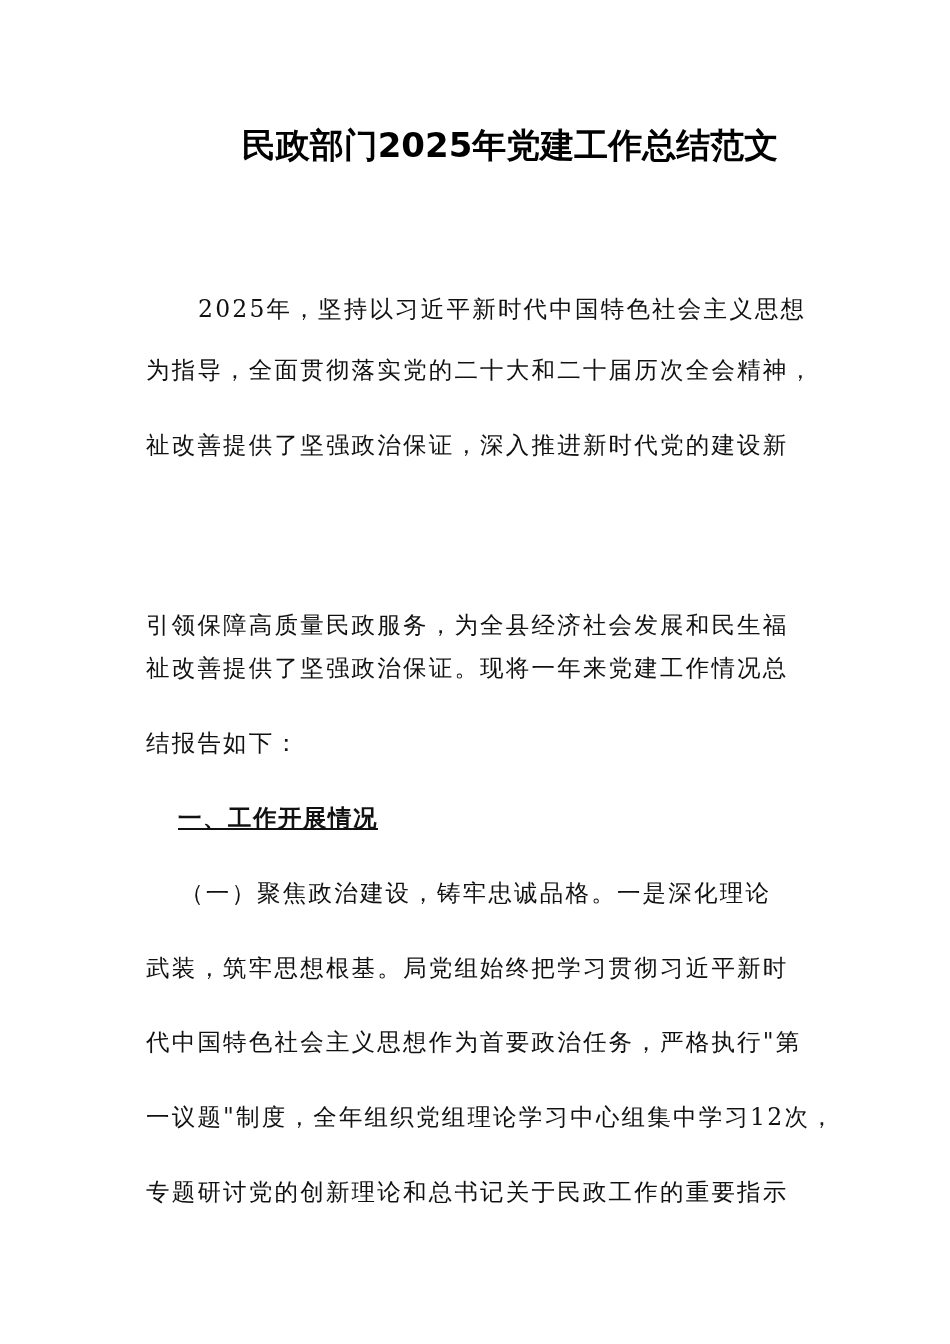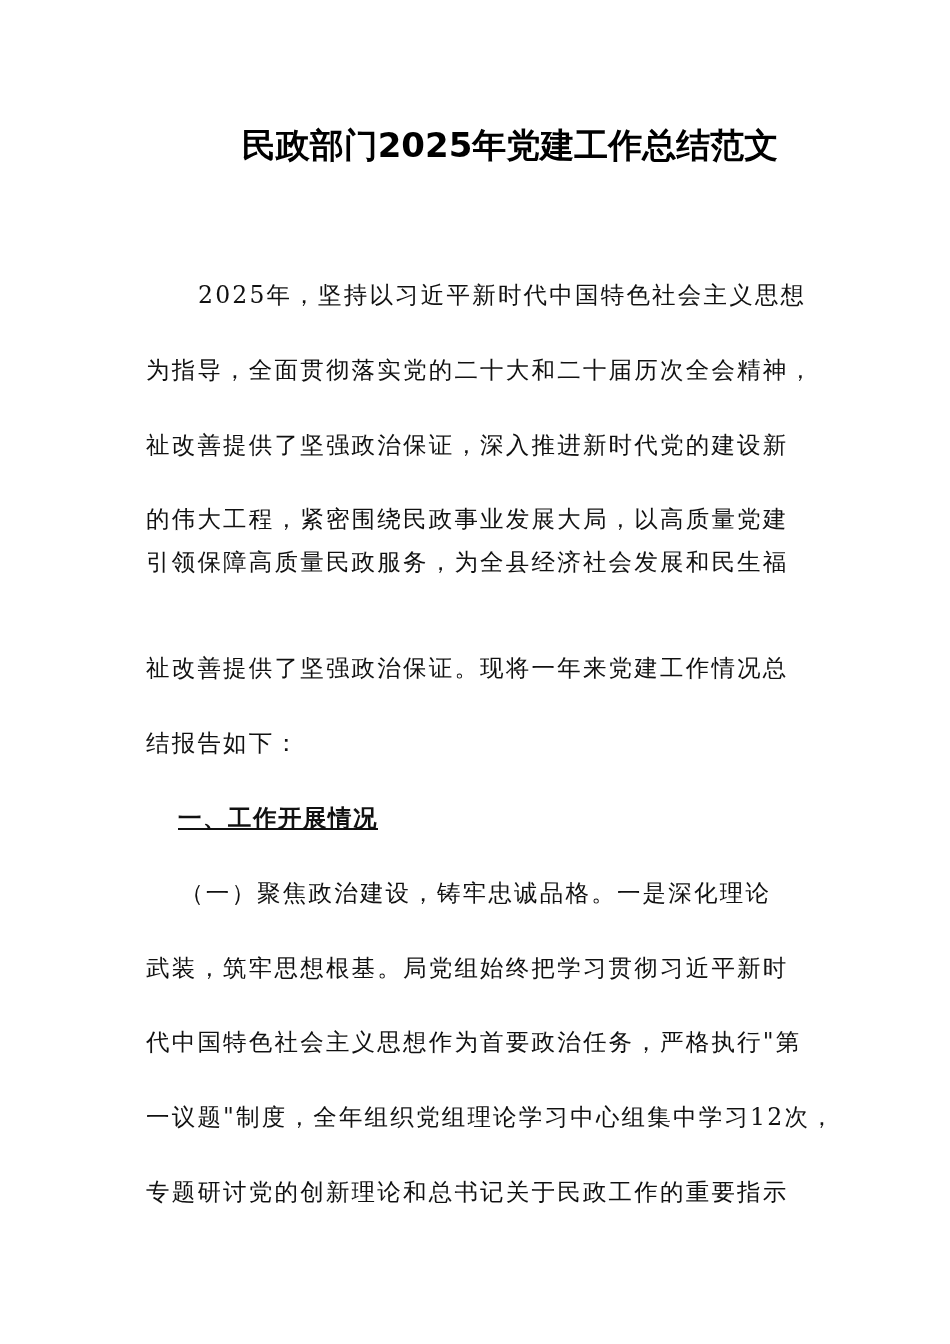--- a/index.html
+++ b/index.html
@@ -59,25 +59,24 @@
     .line.sub-indent {
       left: 180px;
     }
   </style>
 </head>
 <body>
 
 <div class="page">
   <div class="doc-title">民政部门2025年党建工作总结范文</div>
 
-  <div class="line indent" style="top:275px;">2025年，坚持以习近平新时代中国特色社会主义思想</div>
+  <div class="line indent" style="top:289px;">2025年，坚持以习近平新时代中国特色社会主义思想</div>
   <div class="line" style="top:350px;">为指导，全面贯彻落实党的二十大和二十届历次全会精神，</div>
   <div class="line" style="top:425px;">祉改善提供了坚强政治保证，深入推进新时代党的建设新</div>
-  <div class="line" style="top:499px;">的伟大工程，紧密围绕民政事业发展大局，以高质量党建</div>
-  <div class="line" style="top:542px;">引领保障高质量民政服务，为全县经济社会发展和民生福</div>
+  <div class="line" style="top:607px;font-family:Liberation Mono, monospace;">引领保障高质量民政服务，为全县经济社会发展和民生福</div>
   <div class="line" style="top:648px;">祉改善提供了坚强政治保证。现将一年来党建工作情况总</div>
   <div class="line" style="top:723px;">结报告如下：</div>
 
   <div class="line heading" style="top:798px;">一、工作开展情况</div>
 
   <div class="line sub-indent" style="top:873px;">（一）聚焦政治建设，铸牢忠诚品格。一是深化理论</div>
   <div class="line" style="top:948px;">武装，筑牢思想根基。局党组始终把学习贯彻习近平新时</div>
   <div class="line" style="top:1022px;">代中国特色社会主义思想作为首要政治任务，严格执行"第</div>
   <div class="line" style="top:1097px;">一议题"制度，全年组织党组理论学习中心组集中学习12次，</div>
   <div class="line" style="top:1172px;">专题研讨党的创新理论和总书记关于民政工作的重要指示</div>

